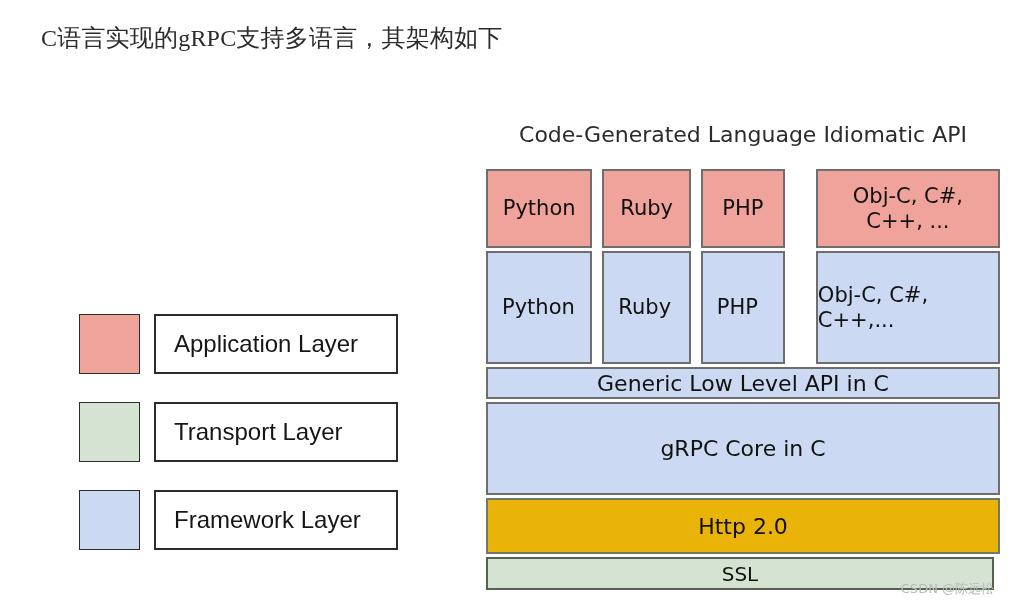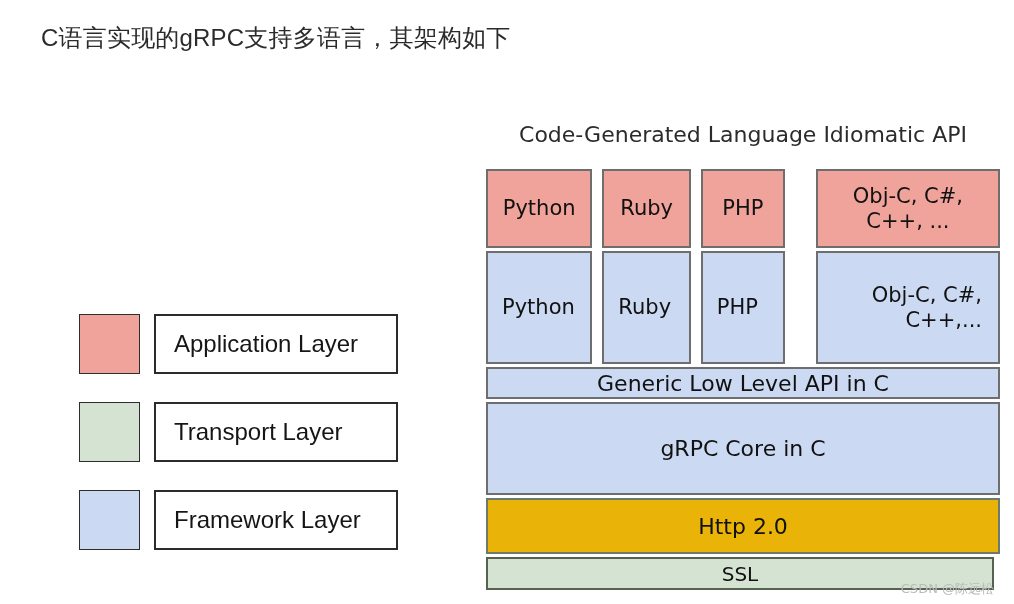--- a/index.html
+++ b/index.html
@@ -16,21 +16,21 @@
     color: #1a1a1a;
   }
 
   
   .page-title {
     position: absolute;
     left: 41px;
     top: 21px;
     font-size: 24px;
     line-height: 34px;
-    font-family: Liberation Sans, sans-serif;
+    font-family: Liberation Serif, serif;
     color: #2b2b2b;
     white-space: nowrap;
     letter-spacing: 0.2px;
   }
 
   
   .legend {
     position: absolute;
     left: 79px;
     top: 313px;
@@ -112,23 +112,23 @@
     padding: 0 6px;
   }
   .cell.fw {
     background: #cbdaf2;
     height: 113px;
     justify-content: flex-start;
     padding-left: 14px;
   }
   .cell.fw.centered {
     justify-content: center;
-    text-align: right;
+    text-align: left;
     padding-left: 0;
-    padding-right: 16px;
+    padding-right: 4px;
   }
 
   .band {
     box-sizing: border-box;
     border: 2px solid #6e6e6e;
     display: flex;
     align-items: center;
     justify-content: center;
     text-align: center;
     font-size: 22px;

